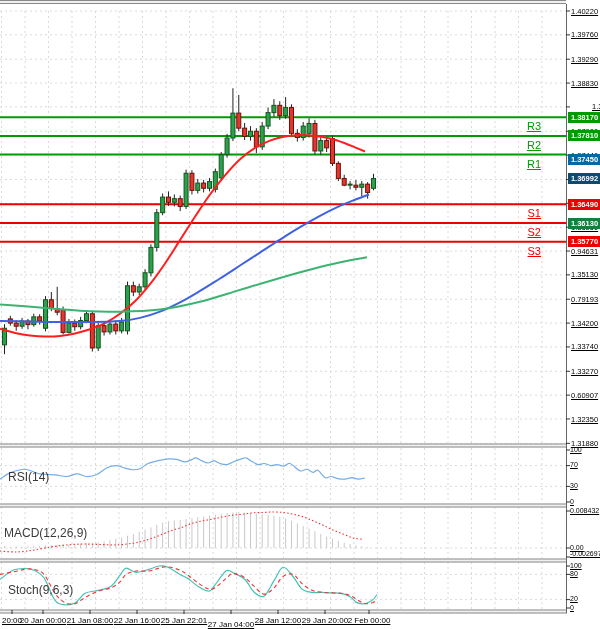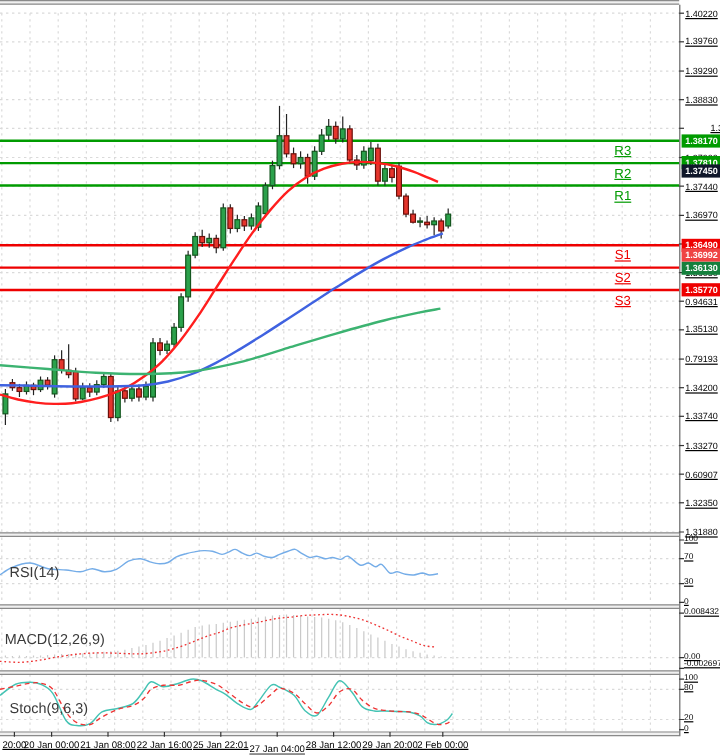--- a/index.html
+++ b/index.html
@@ -6,21 +6,21 @@
   .wrap{position:relative;width:600px;height:629px;background:#ffffff;
         font-family:"Liberation Sans",sans-serif;overflow:hidden;}
   .wrap svg{position:absolute;left:0;top:0;}
   #labels{position:absolute;left:0;top:0;width:600px;height:629px;pointer-events:none;}
   .lbl{position:absolute;color:#111;white-space:nowrap;pointer-events:none;text-decoration:underline;}
   .ytick{font-size:7.5px;color:#000;}
   .scale{font-size:7px;color:#000;}
   .xlab{font-size:8px;color:#000;width:70px;text-align:center;}
   .badge{position:absolute;left:568px;width:33px;height:11px;line-height:11px;text-align:center;
          color:#fff;font-size:7.5px;font-weight:bold;pointer-events:none;}
-  .lvl{position:absolute;width:44px;text-align:center;font-size:11px;pointer-events:none;}
+  .lvl{position:absolute;width:44px;text-align:right;font-size:11px;pointer-events:none;}
   .panel-title{position:absolute;font-size:12px;color:#3a3a3a;pointer-events:none;}
 </style>
 </head>
 <body>
 
 <div class="wrap">
   <svg id="svg" width="600" height="629">
       <line x1="1.5" y1="11" x2="1.5" y2="443" stroke="#dadada" stroke-width="1" stroke-dasharray="2 3"></line>
       <line x1="1.5" y1="448" x2="1.5" y2="503" stroke="#dadada" stroke-width="1" stroke-dasharray="2 3"></line>
       <line x1="1.5" y1="507" x2="1.5" y2="558" stroke="#dadada" stroke-width="1" stroke-dasharray="2 3"></line>
@@ -433,25 +433,25 @@
       <div class="lbl scale" style="left:570px;top:595.1px">20</div>
       <div class="lbl scale" style="left:570px;top:603.5px">0</div>
       <div class="lbl lvl" style="left:497px;top:120.3px;color:#009b00">R3</div>
       <div class="lbl lvl" style="left:497px;top:138.9px;color:#009b00">R2</div>
       <div class="lbl lvl" style="left:497px;top:157.6px;color:#009b00">R1</div>
       <div class="lbl lvl" style="left:497px;top:207.4px;color:#ee0000">S1</div>
       <div class="lbl lvl" style="left:497px;top:226.0px;color:#ee0000">S2</div>
       <div class="lbl lvl" style="left:497px;top:244.7px;color:#ee0000">S3</div>
       <div class="badge" style="top: 111.8px; background: rgb(0, 155, 0);">1.38170</div>
       <div class="badge" style="top: 130.4px; background: rgb(0, 155, 0);">1.37810</div>
-      <div class="badge" style="top: 137px; background: #0f172a;">1.37450</div>
+      <div class="badge" style="top: 154px; background: #0369a1;">1.37450</div>
       <div class="badge" style="top: 198.9px; background: rgb(238, 0, 0);">1.36490</div>
       <div class="badge" style="top: 217.5px; background: #15803d;">1.36130</div>
       <div class="badge" style="top: 236.2px; background: rgb(238, 0, 0);">1.35770</div>
-      <div class="badge" style="top: 172.8px; background: #ef4444; margin-top: 34px;">1.36992</div>
+      <div class="badge" style="top: 172.8px; background: #0c4a6e;">1.36992</div>
       <div class="lbl xlab" style="left:-23px;top:615.5px">20:00</div>
       <div class="lbl xlab" style="left:8px;top:615.5px">20 Jan 00:00</div>
       <div class="lbl xlab" style="left:55px;top:615.5px">21 Jan 08:00</div>
       <div class="lbl xlab" style="left:102px;top:615.5px">22 Jan 16:00</div>
       <div class="lbl xlab" style="left:149px;top:615.5px">25 Jan 22:01</div>
       <div class="lbl xlab" style="left:196px;top:620px">27 Jan 04:00</div>
       <div class="lbl xlab" style="left:243px;top:615.5px">28 Jan 12:00</div>
       <div class="lbl xlab" style="left:290px;top:615.5px">29 Jan 20:00</div>
       <div class="lbl xlab" style="left:334px;top:615.5px">2 Feb 00:00</div>
     </div>

